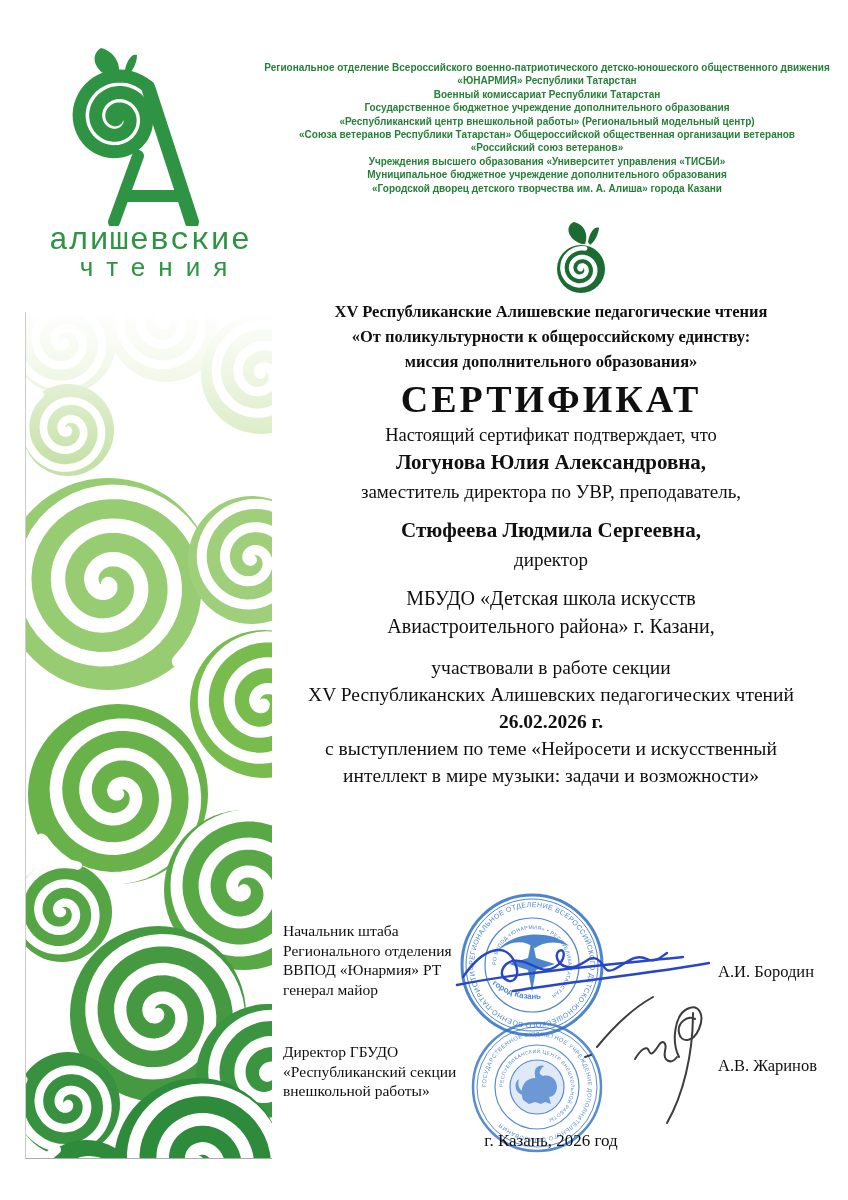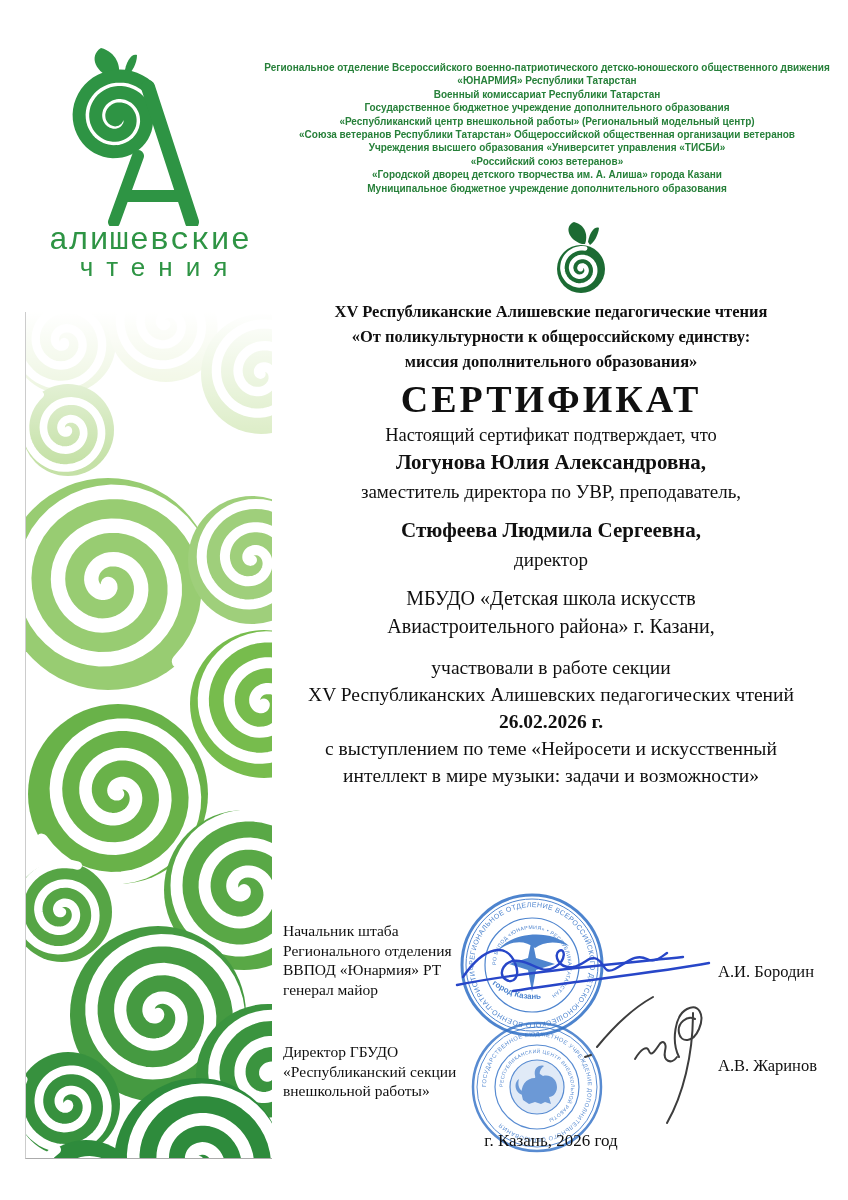--- a/index.html
+++ b/index.html
@@ -101,24 +101,24 @@
 <div class="abs logo-text logo-word1">алишевские</div>
 <div class="abs logo-text logo-word2">чтения</div>
 
 <div class="org-header">
   <div>Региональное отделение Всероссийского военно-патриотического детско-юношеского общественного движения</div>
   <div>«ЮНАРМИЯ» Республики Татарстан</div>
   <div>Военный комиссариат Республики Татарстан</div>
   <div>Государственное бюджетное учреждение дополнительного образования</div>
   <div>«Республиканский центр внешкольной работы» (Региональный модельный центр)</div>
   <div>«Союза ветеранов Республики Татарстан» Общероссийской общественная организации ветеранов</div>
+  <div>«Российский союз ветеранов»</div>
   <div>Учреждения высшего образования «Университет управления «ТИСБИ»</div>
-  <div>«Российский союз ветеранов»</div>
+  <div>Муниципальное бюджетное учреждение дополнительного образования</div>
   <div>«Городской дворец детского творчества им. А. Алиша» города Казани</div>
-  <div>Муниципальное бюджетное учреждение дополнительного образования</div>
 </div>
 
 <svg id="mini-svg" viewBox="0 0 60 80">
   <path d="M30 22 C 16 18 12 4 22 0 C 34 3 36 14 33 22 Z" fill="#1c6b33"></path>
   <path d="M36 20 C 38 8 44 4 47 6 C 46 14 42 20 38 23 Z" fill="#1c6b33"></path>
   <circle cx="29" cy="47" r="24" fill="#1c6b33"></circle>
   <path id="mini-spiral" d="M29.0,47.0 L28.9,47.1 L28.7,47.2 L28.6,47.2 L28.4,47.2 L28.3,47.2 L28.1,47.1 L28.0,47.0 L27.8,46.9 L27.7,46.7 L27.6,46.5 L27.5,46.3 L27.5,46.1 L27.5,45.8 L27.5,45.5 L27.6,45.3 L27.7,45.0 L27.8,44.7 L28.0,44.5 L28.3,44.3 L28.5,44.0 L28.8,43.9 L29.2,43.7 L29.6,43.6 L30.0,43.5 L30.4,43.5 L30.8,43.6 L31.3,43.6 L31.7,43.8 L32.2,44.0 L32.6,44.3 L33.0,44.6 L33.4,45.0 L33.7,45.4 L34.0,45.9 L34.2,46.4 L34.4,47.0 L34.5,47.6 L34.6,48.2 L34.6,48.8 L34.5,49.5 L34.3,50.1 L34.1,50.8 L33.7,51.4 L33.3,52.0 L32.8,52.5 L32.3,53.1 L31.7,53.5 L31.0,53.9 L30.3,54.2 L29.5,54.5 L28.7,54.6 L27.9,54.7 L27.0,54.7 L26.1,54.6 L25.3,54.4 L24.4,54.0 L23.6,53.6 L22.8,53.1 L22.1,52.5 L21.4,51.8 L20.8,51.0 L20.3,50.2 L19.8,49.2 L19.5,48.3 L19.3,47.2 L19.1,46.2 L19.1,45.1 L19.3,44.0 L19.5,42.9 L19.9,41.8 L20.3,40.8 L21.0,39.8 L21.7,38.9 L22.5,38.0 L23.4,37.2 L24.5,36.5 L25.6,36.0 L26.7,35.5 L28.0,35.2 L29.3,35.0 L30.6,35.0 L31.9,35.0 L33.2,35.3 L34.5,35.7 L35.8,36.2 L37.0,36.9 L38.1,37.7 L39.2,38.6 L40.2,39.7 L41.0,40.9 L41.8,42.1 L42.3,43.5 L42.8,44.9 L43.1,46.4 L43.2,47.9 L43.2,49.5 L43.0,51.0 L42.6,52.6 L42.1,54.1 L41.3,55.5 L40.5,56.9 L39.4,58.2 L38.3,59.4 L37.0,60.4 L35.5,61.3 L34.0,62.1 L32.4,62.7 L30.7,63.1 L28.9,63.3 L27.2,63.4 L25.4,63.3 L23.6,62.9 L21.9,62.4 L20.2,61.6 L18.6,60.7 L17.0,59.6 L15.6,58.4 L14.4,57.0 L13.3,55.4 L12.3,53.7 L11.5,51.9 L11.0,50.0 L10.6,48.1 L10.4,46.1 L10.5,44.1 L10.8,42.1 L11.2,40.1 L12.0,38.1 L12.9,36.3 L14.0,34.5 L15.3,32.9 L16.8,31.4 L18.5,30.0 L20.3,28.9 L22.3,27.9 L24.4,27.1 L26.5,26.6 L28.7,26.3 L30.9,26.2 L33.2,26.4" stroke="#ffffff" stroke-width="4.5" fill="none" stroke-linecap="round"></path>
 </svg>
 
 <div class="content">

